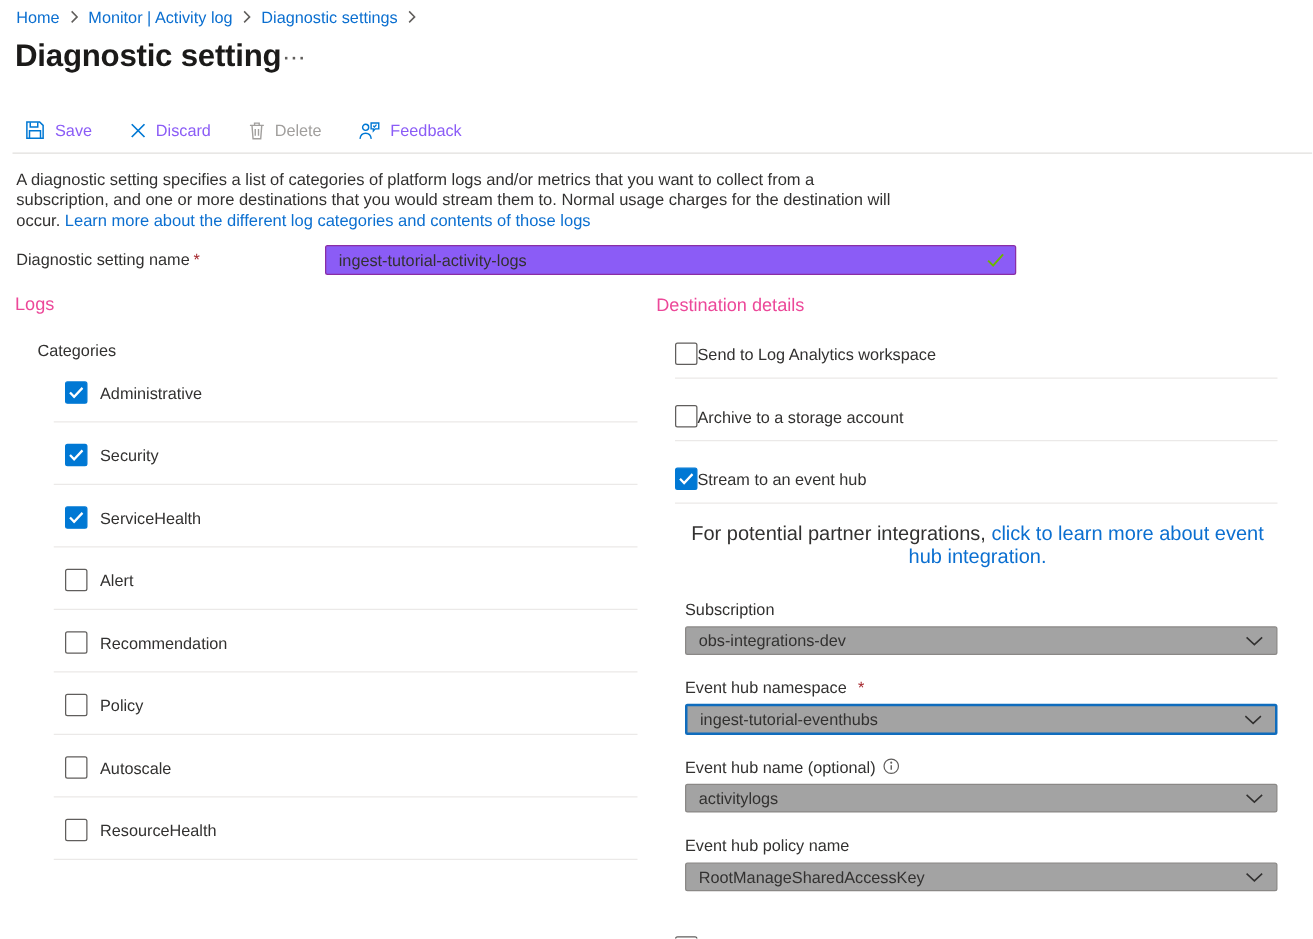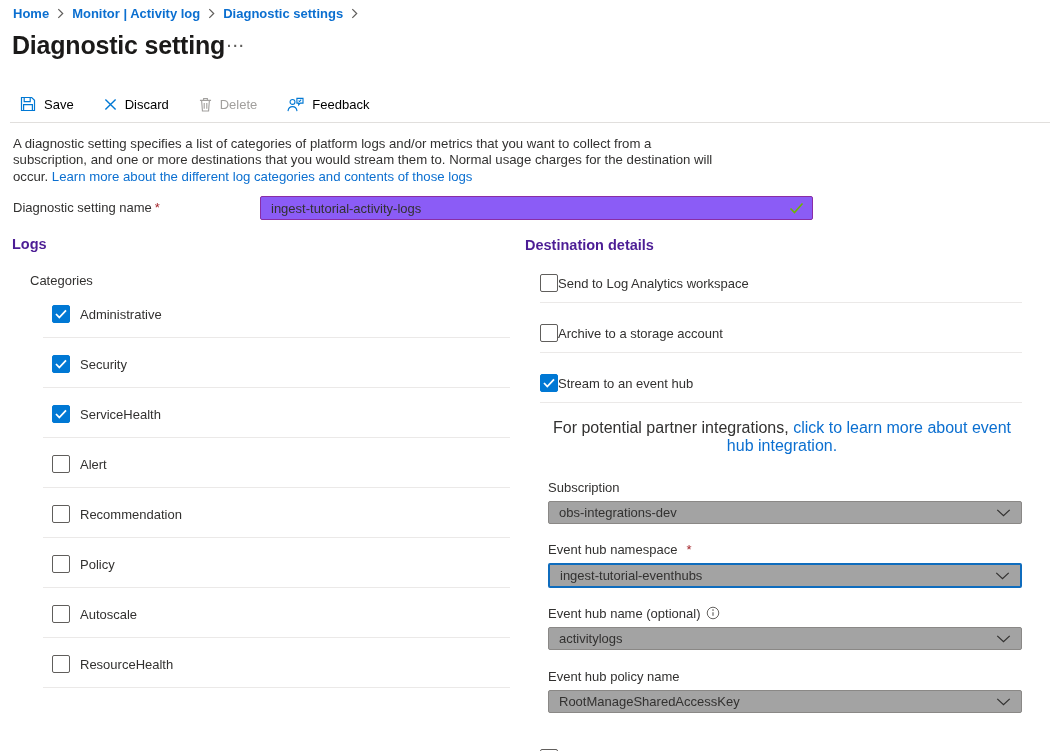--- a/index.html
+++ b/index.html
@@ -5,51 +5,51 @@
   * { margin:0; padding:0; box-sizing:border-box; }
   html,body { background:#fff; }
   .page {
     position:relative; width:1050px; height:751px; background:#ffffff;
     font-family:"Liberation Sans", sans-serif; color:#323130; overflow:hidden;
   }
   a { text-decoration:none; }
 
   
   .breadcrumb { position:absolute; left:13px; top:6px; display:flex; align-items:center; gap:8px; font-size:13px; }
-  .breadcrumb a { color:#0b6fd0;font-weight:bold; }
+  .breadcrumb a { color:#0b6fd0; }
   .crumb-sep { display:flex; align-items:center; }
 
   
   .page-title { position:absolute; left:12px; top:31px; font-size:25px; font-weight:700; color:#1b1a19; letter-spacing:-0.2px; }
   .title-ellipsis { position:absolute; left:227px; top:38px; color:#605e5c; font-size:14px; font-weight:700; letter-spacing:1.5px; cursor:pointer; }
 
   
   .toolbar { position:absolute; left:20px; top:96px; display:flex; align-items:center; gap:30px; font-size:13px; }
-  .tool { display:flex; align-items:center; gap:8px; color:#000000; cursor:pointer; }
+  .tool { display:flex; align-items:center; gap:8px; color:#8b5cf6; cursor:pointer; }
   .tool.disabled { color:#a19f9d; cursor:default; }
   .toolbar-divider { position:absolute; left:10px; right:0; top:122px; border-top:1px solid #e1dfdd; }
 
   
   .intro { position:absolute; left:13px; top:136px; width:706px; font-size:13.2px; line-height:16.4px; color:#323130; }
   .intro a { color:#0b6fd0; }
 
   
   .name-label { position:absolute; left:13px; top:200px; font-size:13px; }
   .req { color:#a4262c; margin-left:3px; }
   .name-input {
     position:absolute; left:260px; top:196px; width:553px; height:24px;
     border:1px solid #8a2da5; border-radius:2px; padding:0 32px 0 10px;
     font-size:13px; font-family:"Liberation Sans", sans-serif; color:#323130; outline:none; background:#8b5cf6;
   }
   .valid-check { position:absolute; left:789px; top:202px; }
 
   
   .left-col  { position:absolute; left:12px;  top:236px; width:505px; }
   .right-col { position:absolute; left:525px; top:237px; width:500px; }
-  .section-title { font-size:14.5px; font-weight:700; color:#4c1d95; }
+  .section-title { font-size:14.5px; font-weight:400; color:#ec4899; }
 
   .categories-label { margin:21px 0 0 18px; font-size:13px; }
   .cat-rows { margin-left:31px; }
   .cat-row {
     margin-top:17px; padding:0 0 14px 9px; width:467px;
     border-bottom:1px solid #ebe9e8; display:flex; align-items:center; gap:10px;
   }
 
   
   .cb {

